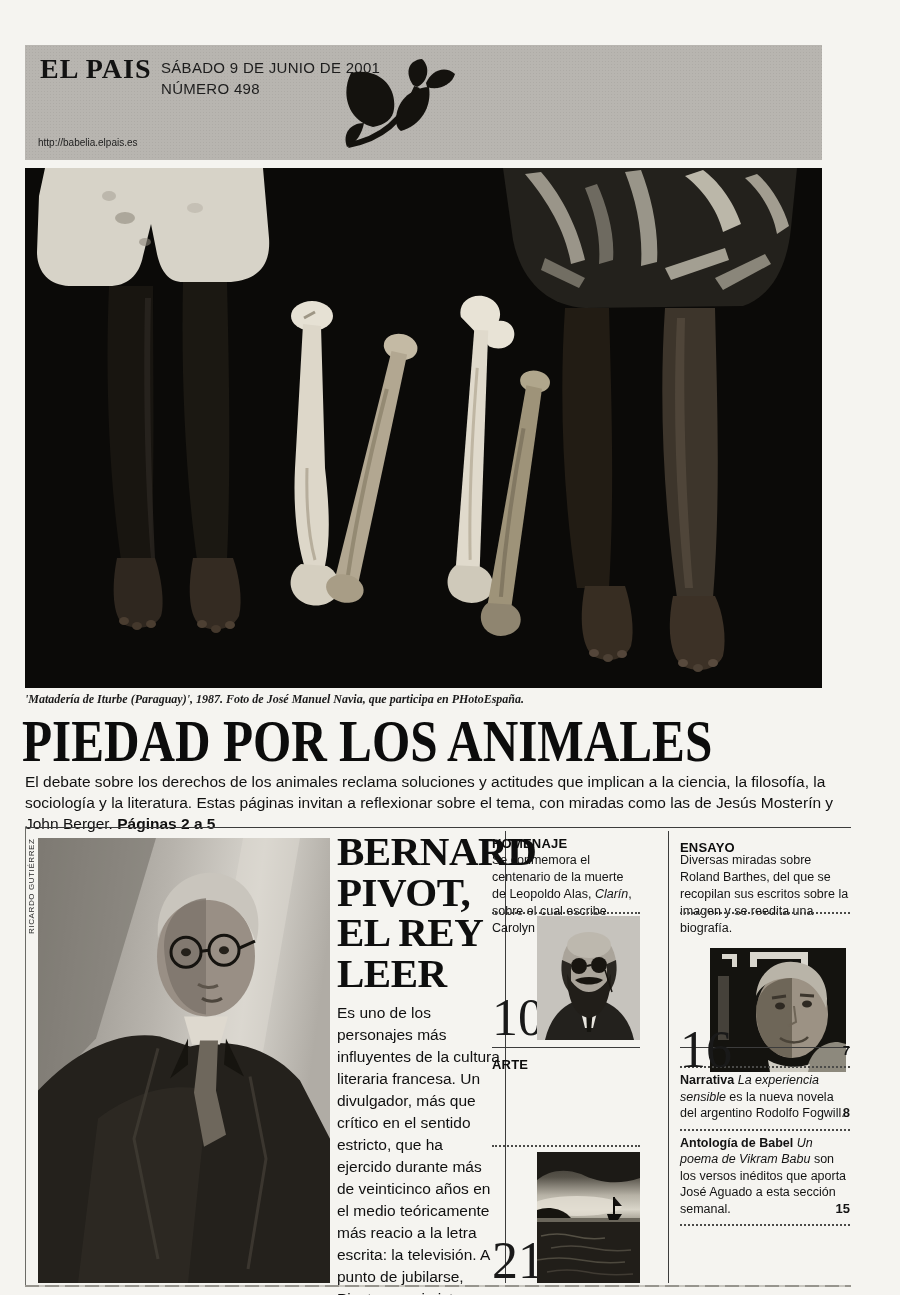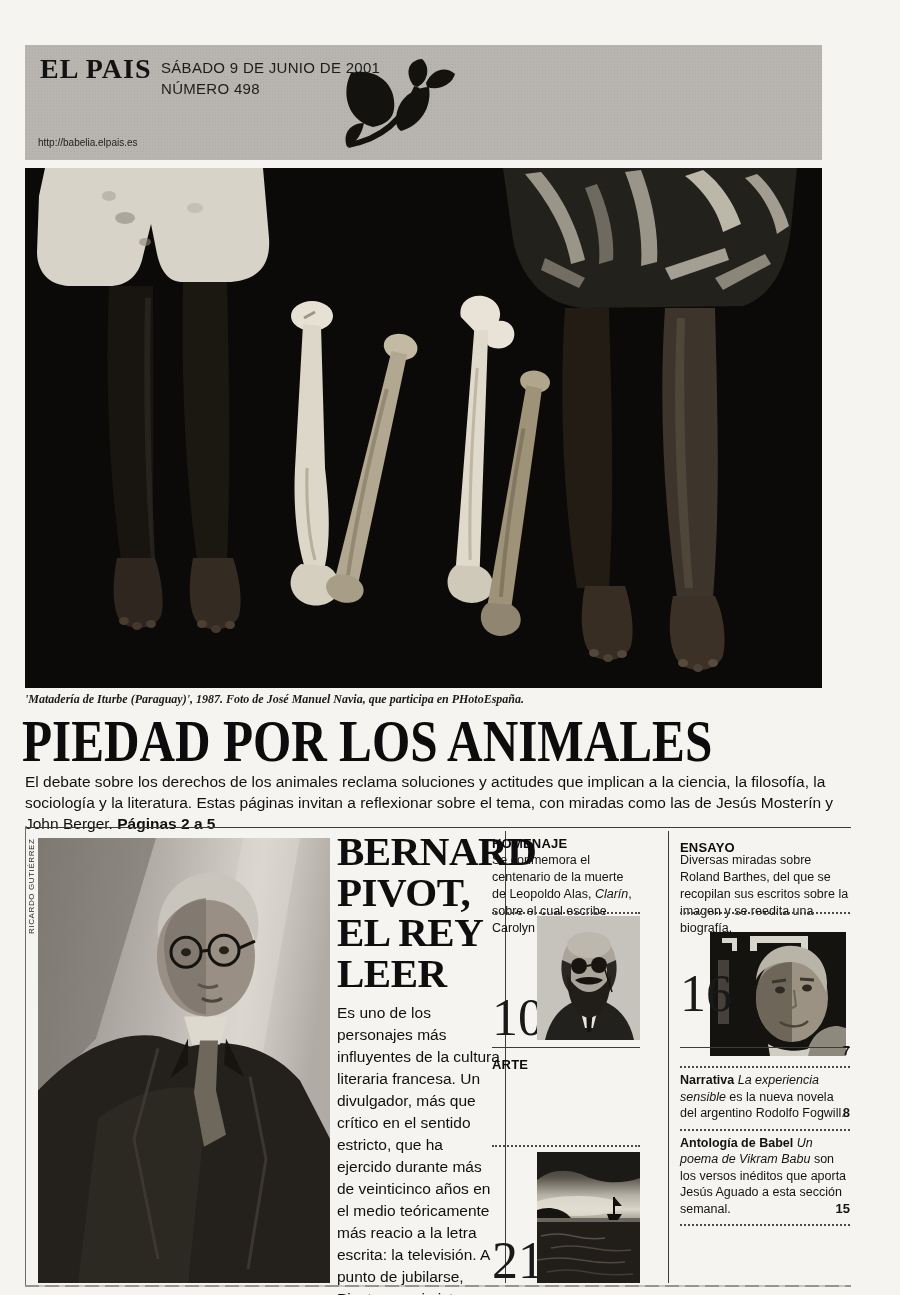--- a/index.html
+++ b/index.html
@@ -315,21 +315,21 @@
         <path d="M78,46 L85,54 L78,54 Z" fill="#141210"></path>
       </svg>
     </div>
   </div>
 </div>
 
 <div class="abs col3">
   <div class="t-head" style="top:4px;">ENSAYO</div>
   <div class="t-text" style="top:16px;"><span>Diversas miradas sobre Roland Barthes, del que se recopilan sus escritos sobre la imagen y se reedita una biografía.</span></div>
   <div class="dotline" style="top:76px;"></div>
-  <div class="t-row" style="top:80px; height:156px;align-items:center;">
+  <div class="t-row" style="top:80px; height:156px;">
     <div class="t-num" style="width:34px; margin-right:-4px; position:relative; z-index:2;">16</div>
     <div class="t-photo">
       <svg width="136" height="124" viewBox="0 0 136 124">
         <rect width="136" height="124" fill="#14130f"></rect>
         <path d="M12,6 L27,6 L27,19 L22,19 L22,11 L12,11 Z" fill="#d9d6cd"></path>
         <path d="M40,4 L98,4 L98,19 L91,19 L91,11 L47,11 L47,19 L40,19 Z" fill="#d9d6cd"></path>
         <rect x="8" y="28" width="11" height="64" fill="#5a564d" opacity="0.7"></rect>
         <ellipse cx="82" cy="66" rx="36" ry="44" fill="#9c9284"></ellipse>
         <path d="M46,48 C48,22 70,8 94,16 C112,22 120,42 116,60 C108,40 96,30 80,30 C62,30 50,38 46,48 Z" fill="#b9b4a8"></path>
         <path d="M46,60 C46,92 60,108 82,110 L82,30 C62,30 48,42 46,60 Z" fill="#5f574a" opacity="0.75"></path>
@@ -350,21 +350,21 @@
   <div class="brief">
     <span class="bnum">7</span>
   </div>
 
   <div class="brief">
     <span class="btext"><span style="font-weight: bold;">Narrativa </span><span style="font-style: italic;">La experiencia sensible</span><span> es la nueva novela del argentino Rodolfo Fogwill.</span></span>
     <span class="bnum">8</span>
   </div>
 
   <div class="brief">
-    <span class="btext"><span style="font-weight: bold;">Antología de Babel </span><span style="font-style: italic;">Un poema de Vikram Babu</span><span> son los versos inéditos que aporta Jesús Aguado a esta sección semanal.</span></span>
+    <span class="btext"><span style="font-weight: bold;">Antología de Babel </span><span style="font-style: italic;">Un poema de Vikram Babu</span><span> son los versos inéditos que aporta José Aguado a esta sección semanal.</span></span>
     <span class="bnum">15</span>
   </div>
 
   <div class="brief">
     
     
   </div>
 </div>
 </div>
 

